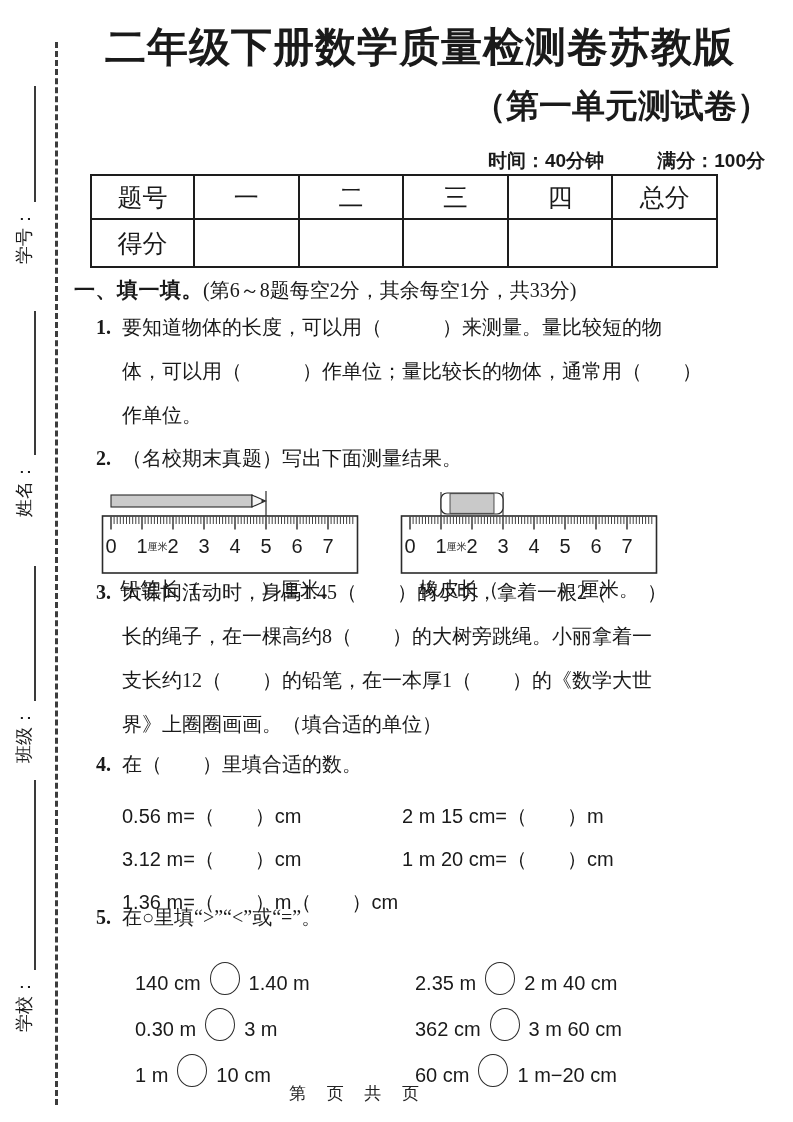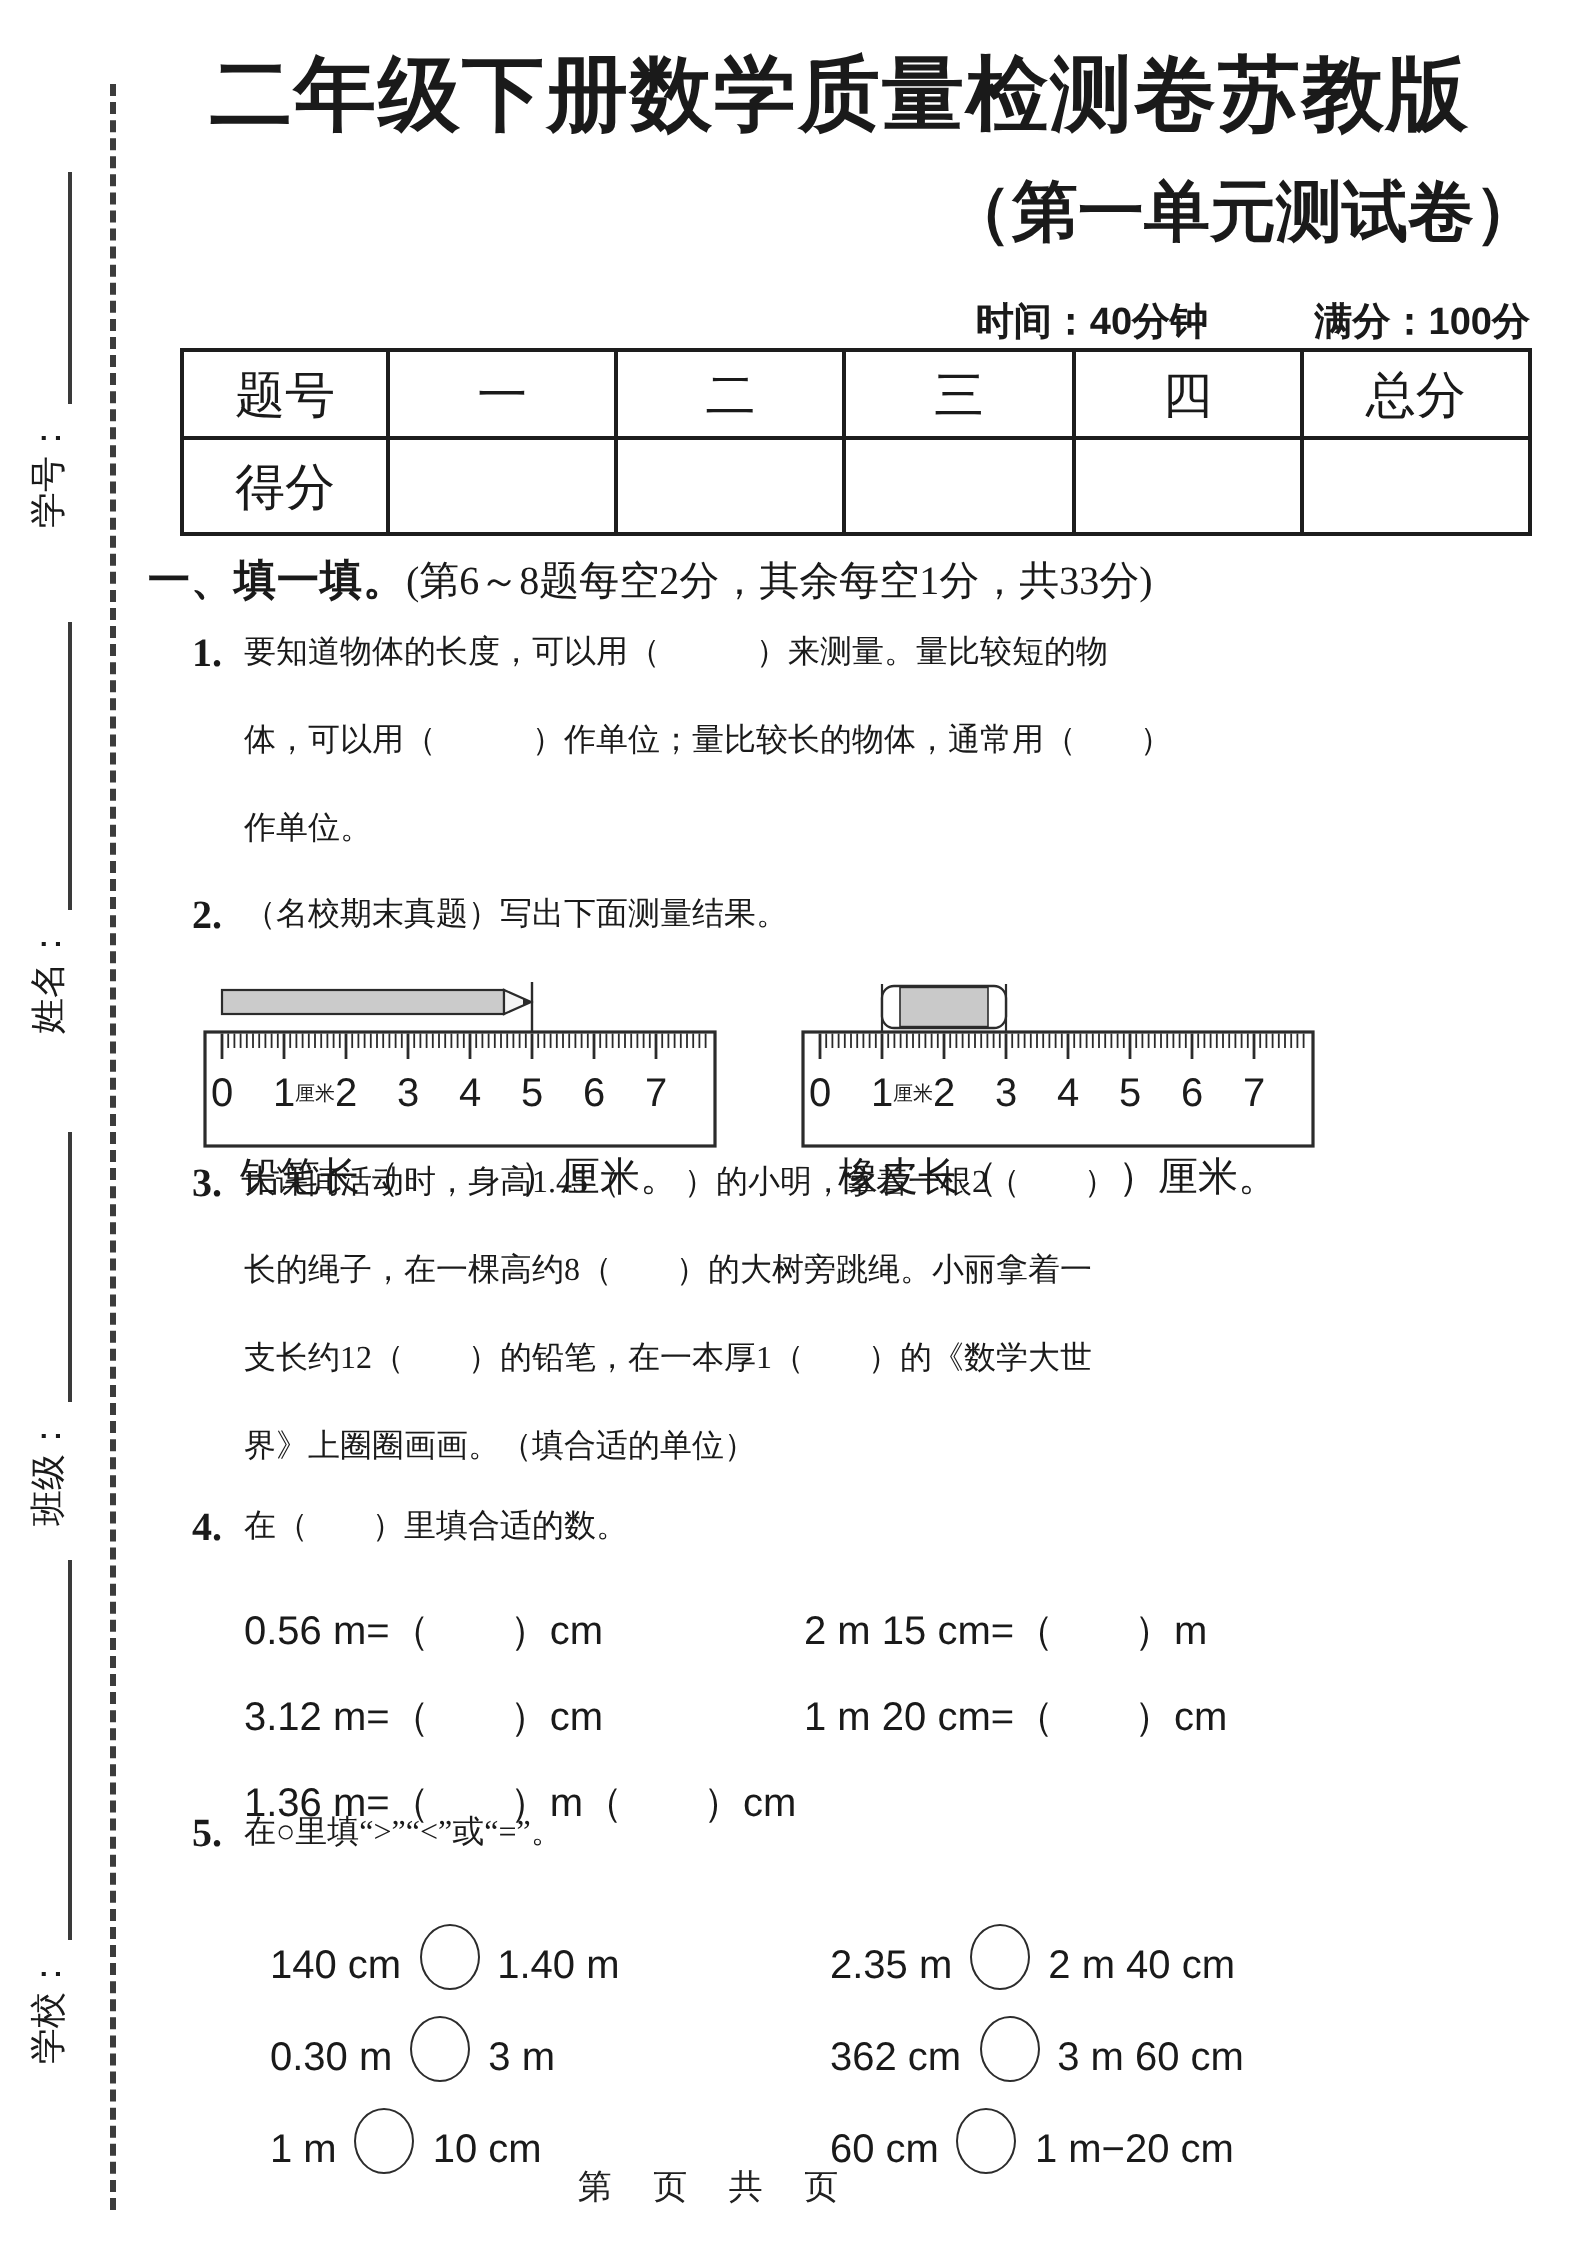--- a/index.html
+++ b/index.html
@@ -25,36 +25,36 @@
   .subtitle{
     position:absolute;top:84px;left:70px;width:700px;text-align:right;
     font-family:"Liberation Sans","DejaVu Sans",sans-serif;font-weight:bold;font-size:33px;
   }
   .meta{
     position:absolute;top:148px;left:0;width:765px;text-align:right;
     font-family:"Liberation Sans","DejaVu Sans",sans-serif;font-size:19px;font-weight:600;
   }
   .meta span{margin-left:12px;padding-left:36px;}
   .score-table{
-    position:absolute;top:174px;left:90px;width:676px;
+    position:absolute;top:174px;left:90px;width:628px;
     border-collapse:collapse;table-layout:fixed;
   }
   .score-table th,.score-table td{
     border:2.4px solid #1d1d1d;text-align:center;vertical-align:middle;
     font-weight:normal;font-size:25px;padding:0;
   }
   .score-table .r1{height:44px;}
   .score-table .r2{height:48px;}
   .score-table .c0{width:101px;}
   .sec-head{position:absolute;top:276px;left:74px;font-size:20px;white-space:nowrap;}
   .sec-head b{font-size:21px;letter-spacing:.5px;}
   .q{position:absolute;left:96px;width:672px;display:flex;}
   .qnum{flex:none;width:26px;font-weight:bold;font-size:20px;line-height:44px;}
   .qbody{flex:1;min-width:0;}
-  .qline{font-size:16px;line-height:44px;white-space:nowrap;}
+  .qline{font-size:20px;line-height:44px;white-space:nowrap;}
   .figs{position:relative;height:122px;margin-left:-21px;margin-top:6px;}
   .fig{position:absolute;top:0;width:258px;text-align:center;}
   .fig-1{left:0;}
   .fig-2{left:299px;}
   .fig .caption{font-size:20px;line-height:26px;margin-top:0;white-space:nowrap;}
   .expr{font-family:"Liberation Sans","DejaVu Sans",sans-serif;}
   .grid4{display:grid;grid-template-columns:280px 1fr;margin-top:9px;}
   .grid4 .cell{font-size:20px;line-height:43px;white-space:nowrap;}
   .grid5{display:grid;grid-template-columns:280px 1fr;margin-top:10px;}
   .pair{display:flex;align-items:flex-end;gap:9px;height:46px;font-size:20px;white-space:nowrap;margin-left:13px;}

